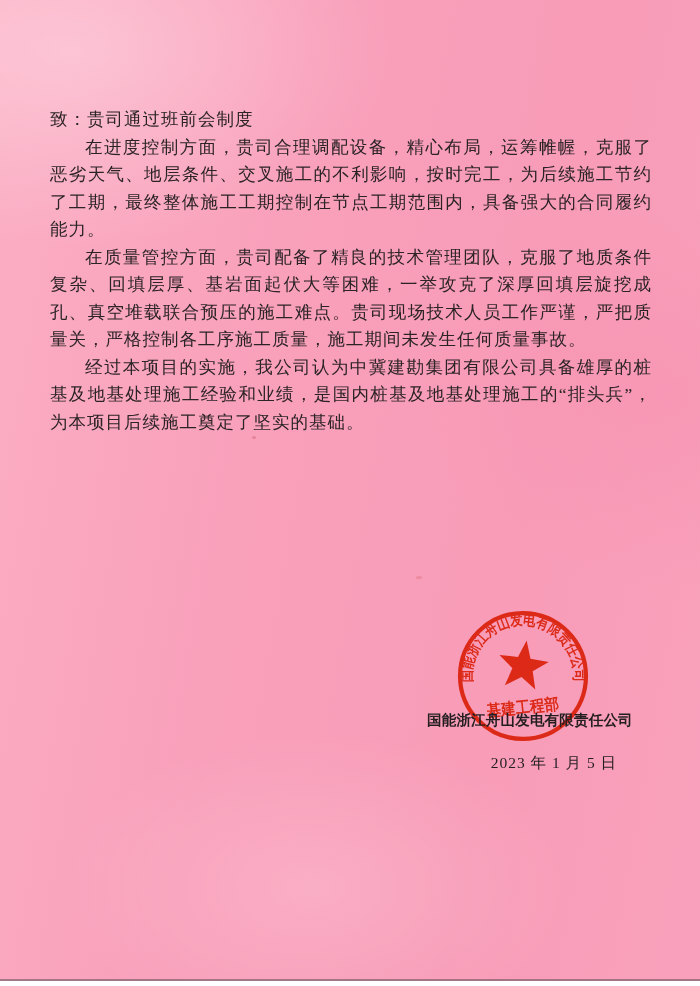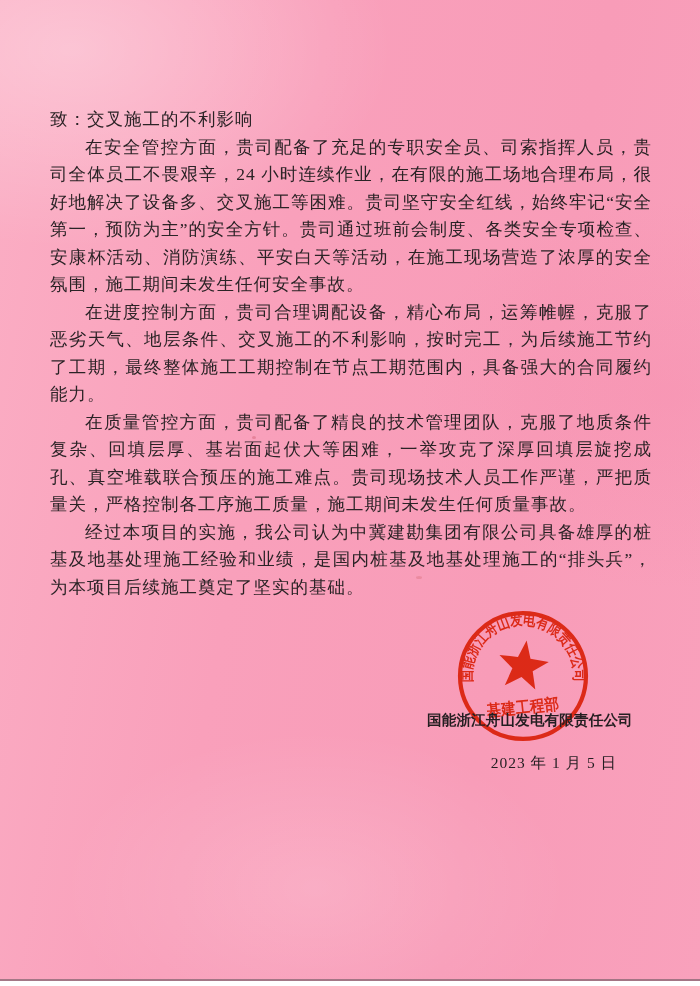--- a/index.html
+++ b/index.html
@@ -94,22 +94,21 @@
     background:#ffffff;z-index:4;
   }
 </style>
 </head>
 <body>
 
 <div class="paper">
 
 
   <div class="body-text">
-    <p class="no-indent">致：交叉施工的不利影响</p>
-    <p>在安全管控方面，贵司配备了充足的专职安全员、司索指挥人员，贵司全体员工不畏艰辛，24 小时连续作业，在有限的施工场地合理布局，很好地解决了设备多、交叉施工等困难。贵司坚守安全红线，始终牢记“安全第一，预防为主”的安全方针。贵司通过班前会制度、各类安全专项检查、安康杯活动、消防演练、平安白天等活动，在施工现场营造了浓厚的安全氛围，施工期间未发生任何安全事故。</p>
+    <p class="no-indent">致：贵司通过班前会制度</p>
     <p>在进度控制方面，贵司合理调配设备，精心布局，运筹帷幄，克服了恶劣天气、地层条件、交叉施工的不利影响，按时完工，为后续施工节约了工期，最终整体施工工期控制在节点工期范围内，具备强大的合同履约能力。</p>
     <p>在质量管控方面，贵司配备了精良的技术管理团队，克服了地质条件复杂、回填层厚、基岩面起伏大等困难，一举攻克了深厚回填层旋挖成孔、真空堆载联合预压的施工难点。贵司现场技术人员工作严谨，严把质量关，严格控制各工序施工质量，施工期间未发生任何质量事故。</p>
     <p>经过本项目的实施，我公司认为中冀建勘集团有限公司具备雄厚的桩基及地基处理施工经验和业绩，是国内桩基及地基处理施工的“排头兵”，为本项目后续施工奠定了坚实的基础。</p>
   </div>
 
   <svg class="stamp" viewBox="0 0 135 135" aria-hidden="true">
     <defs>
       <path id="seal-arc" d="M 16.87 73.72 A 51 51 0 1 1 118.13 73.72" fill="none"></path>
     </defs>
     <circle class="ring" cx="67.5" cy="67.5" r="62.5"></circle>

